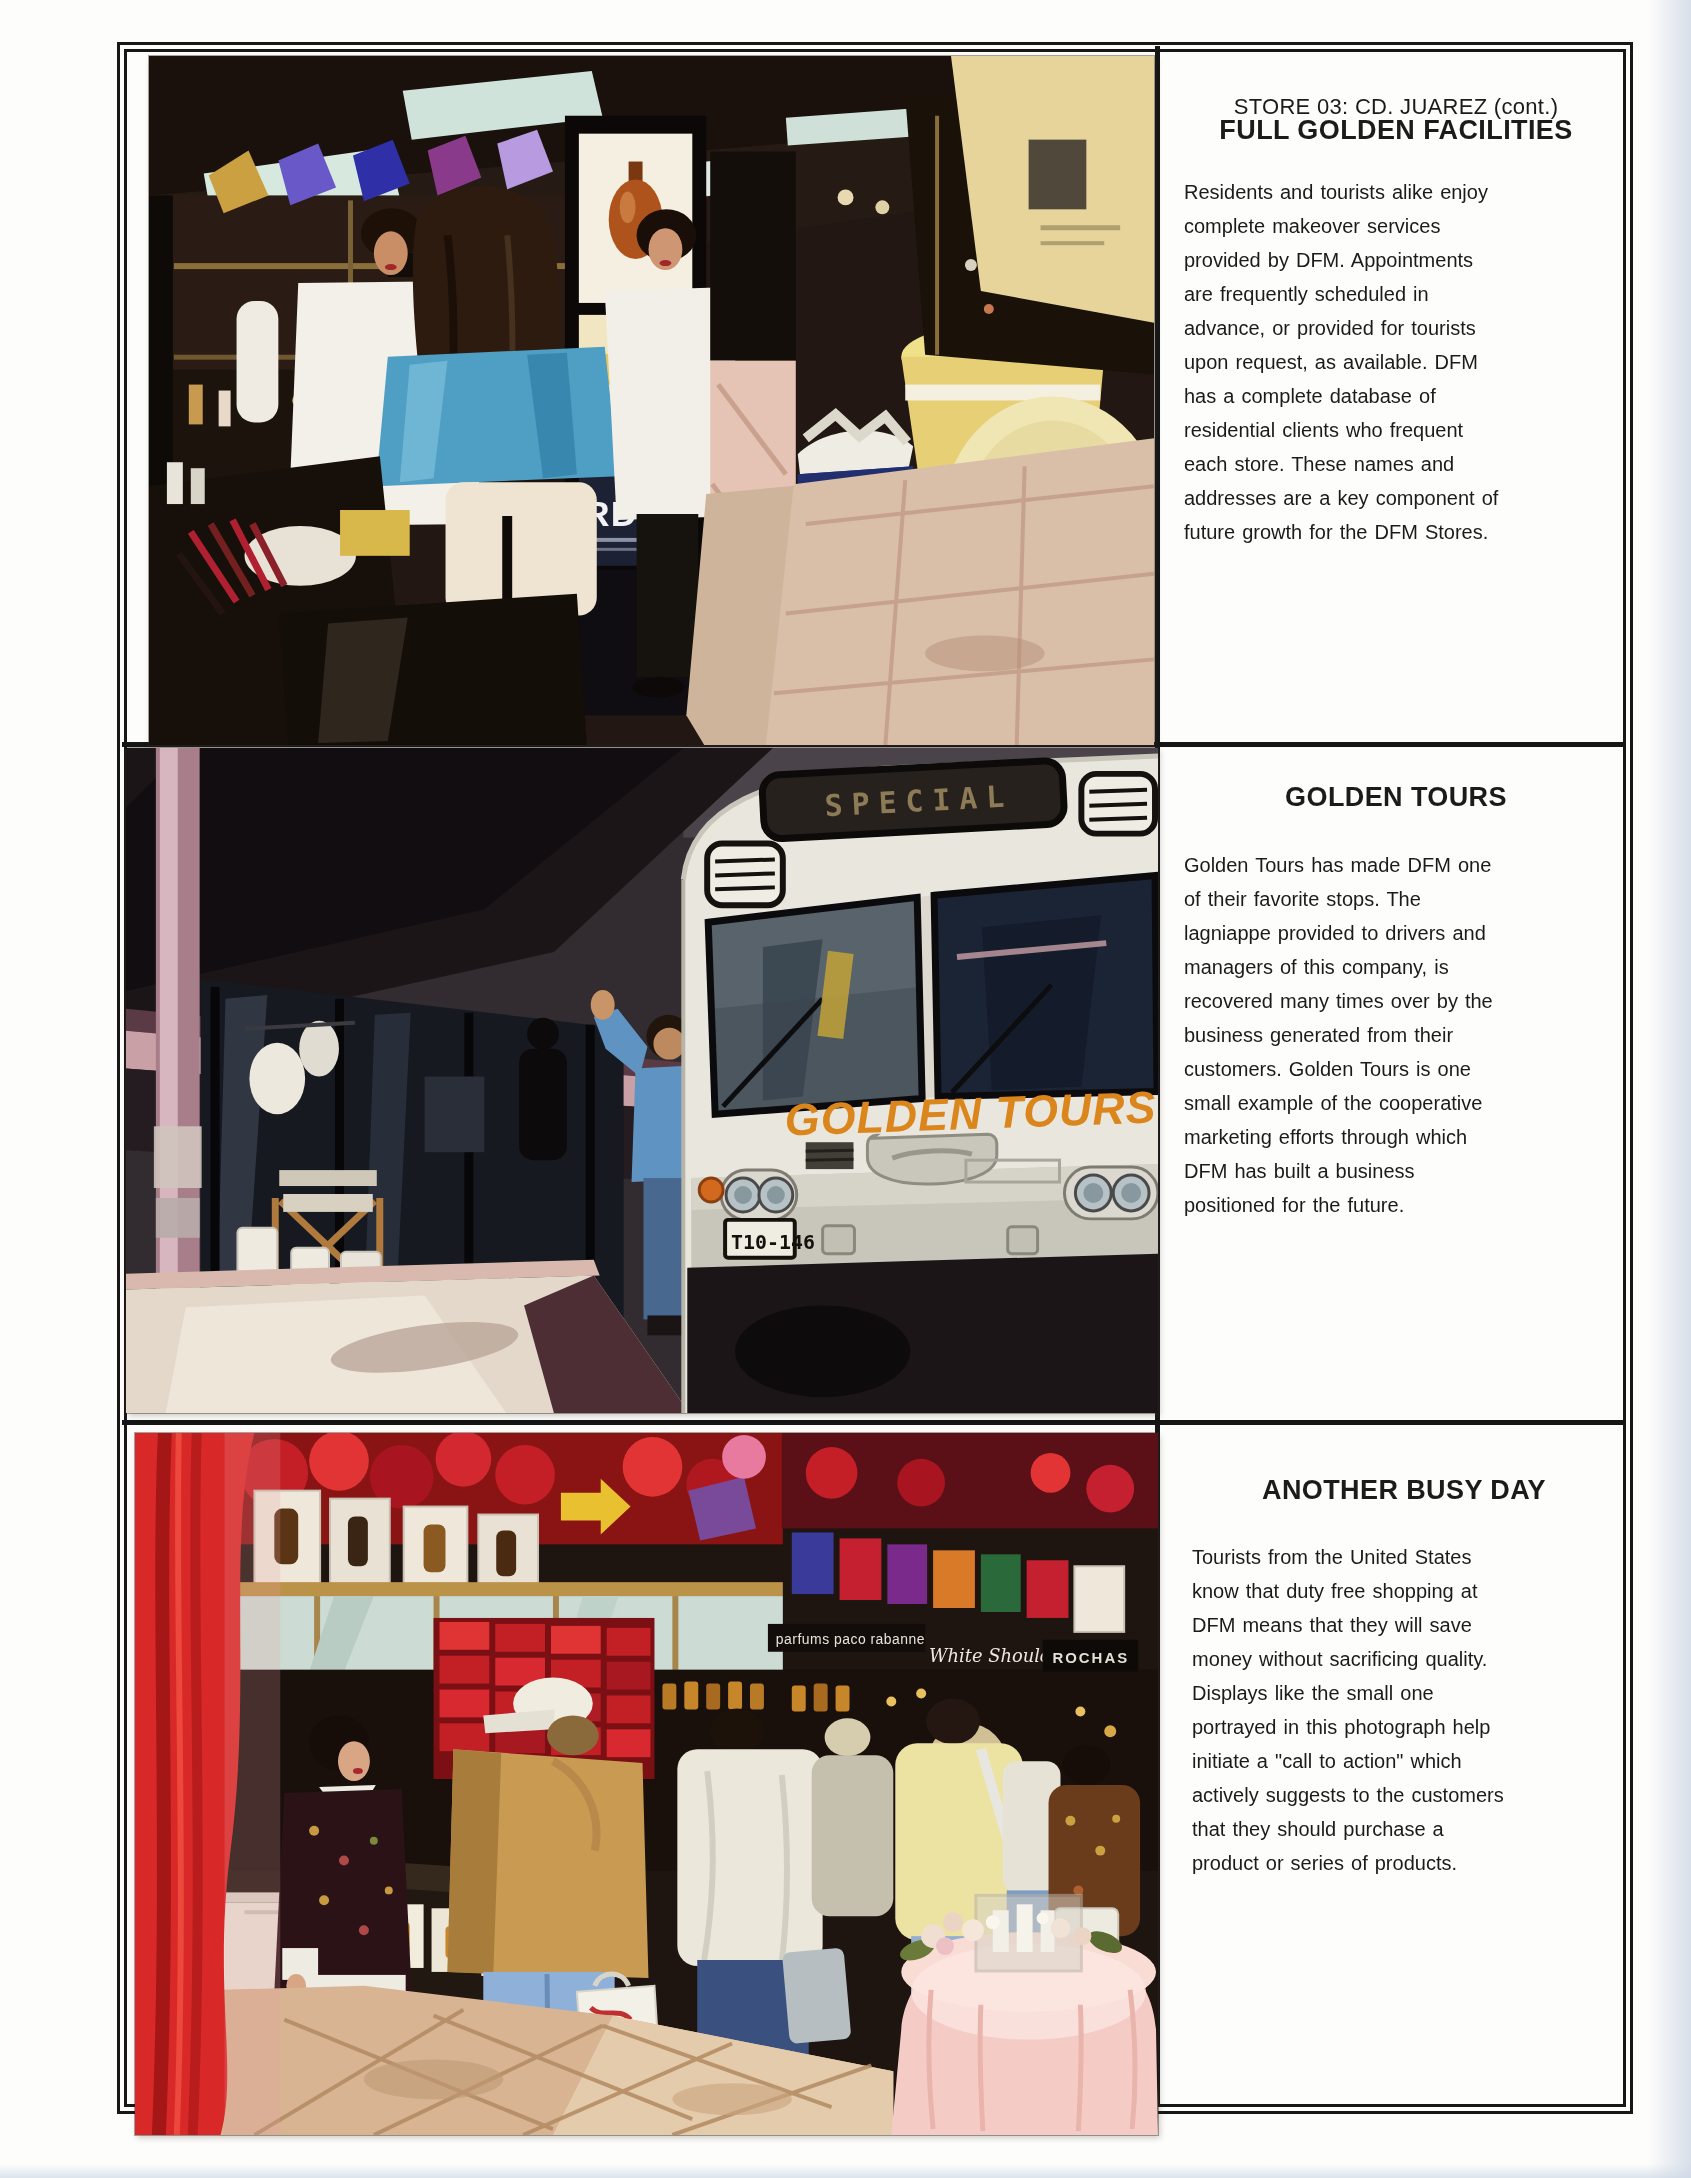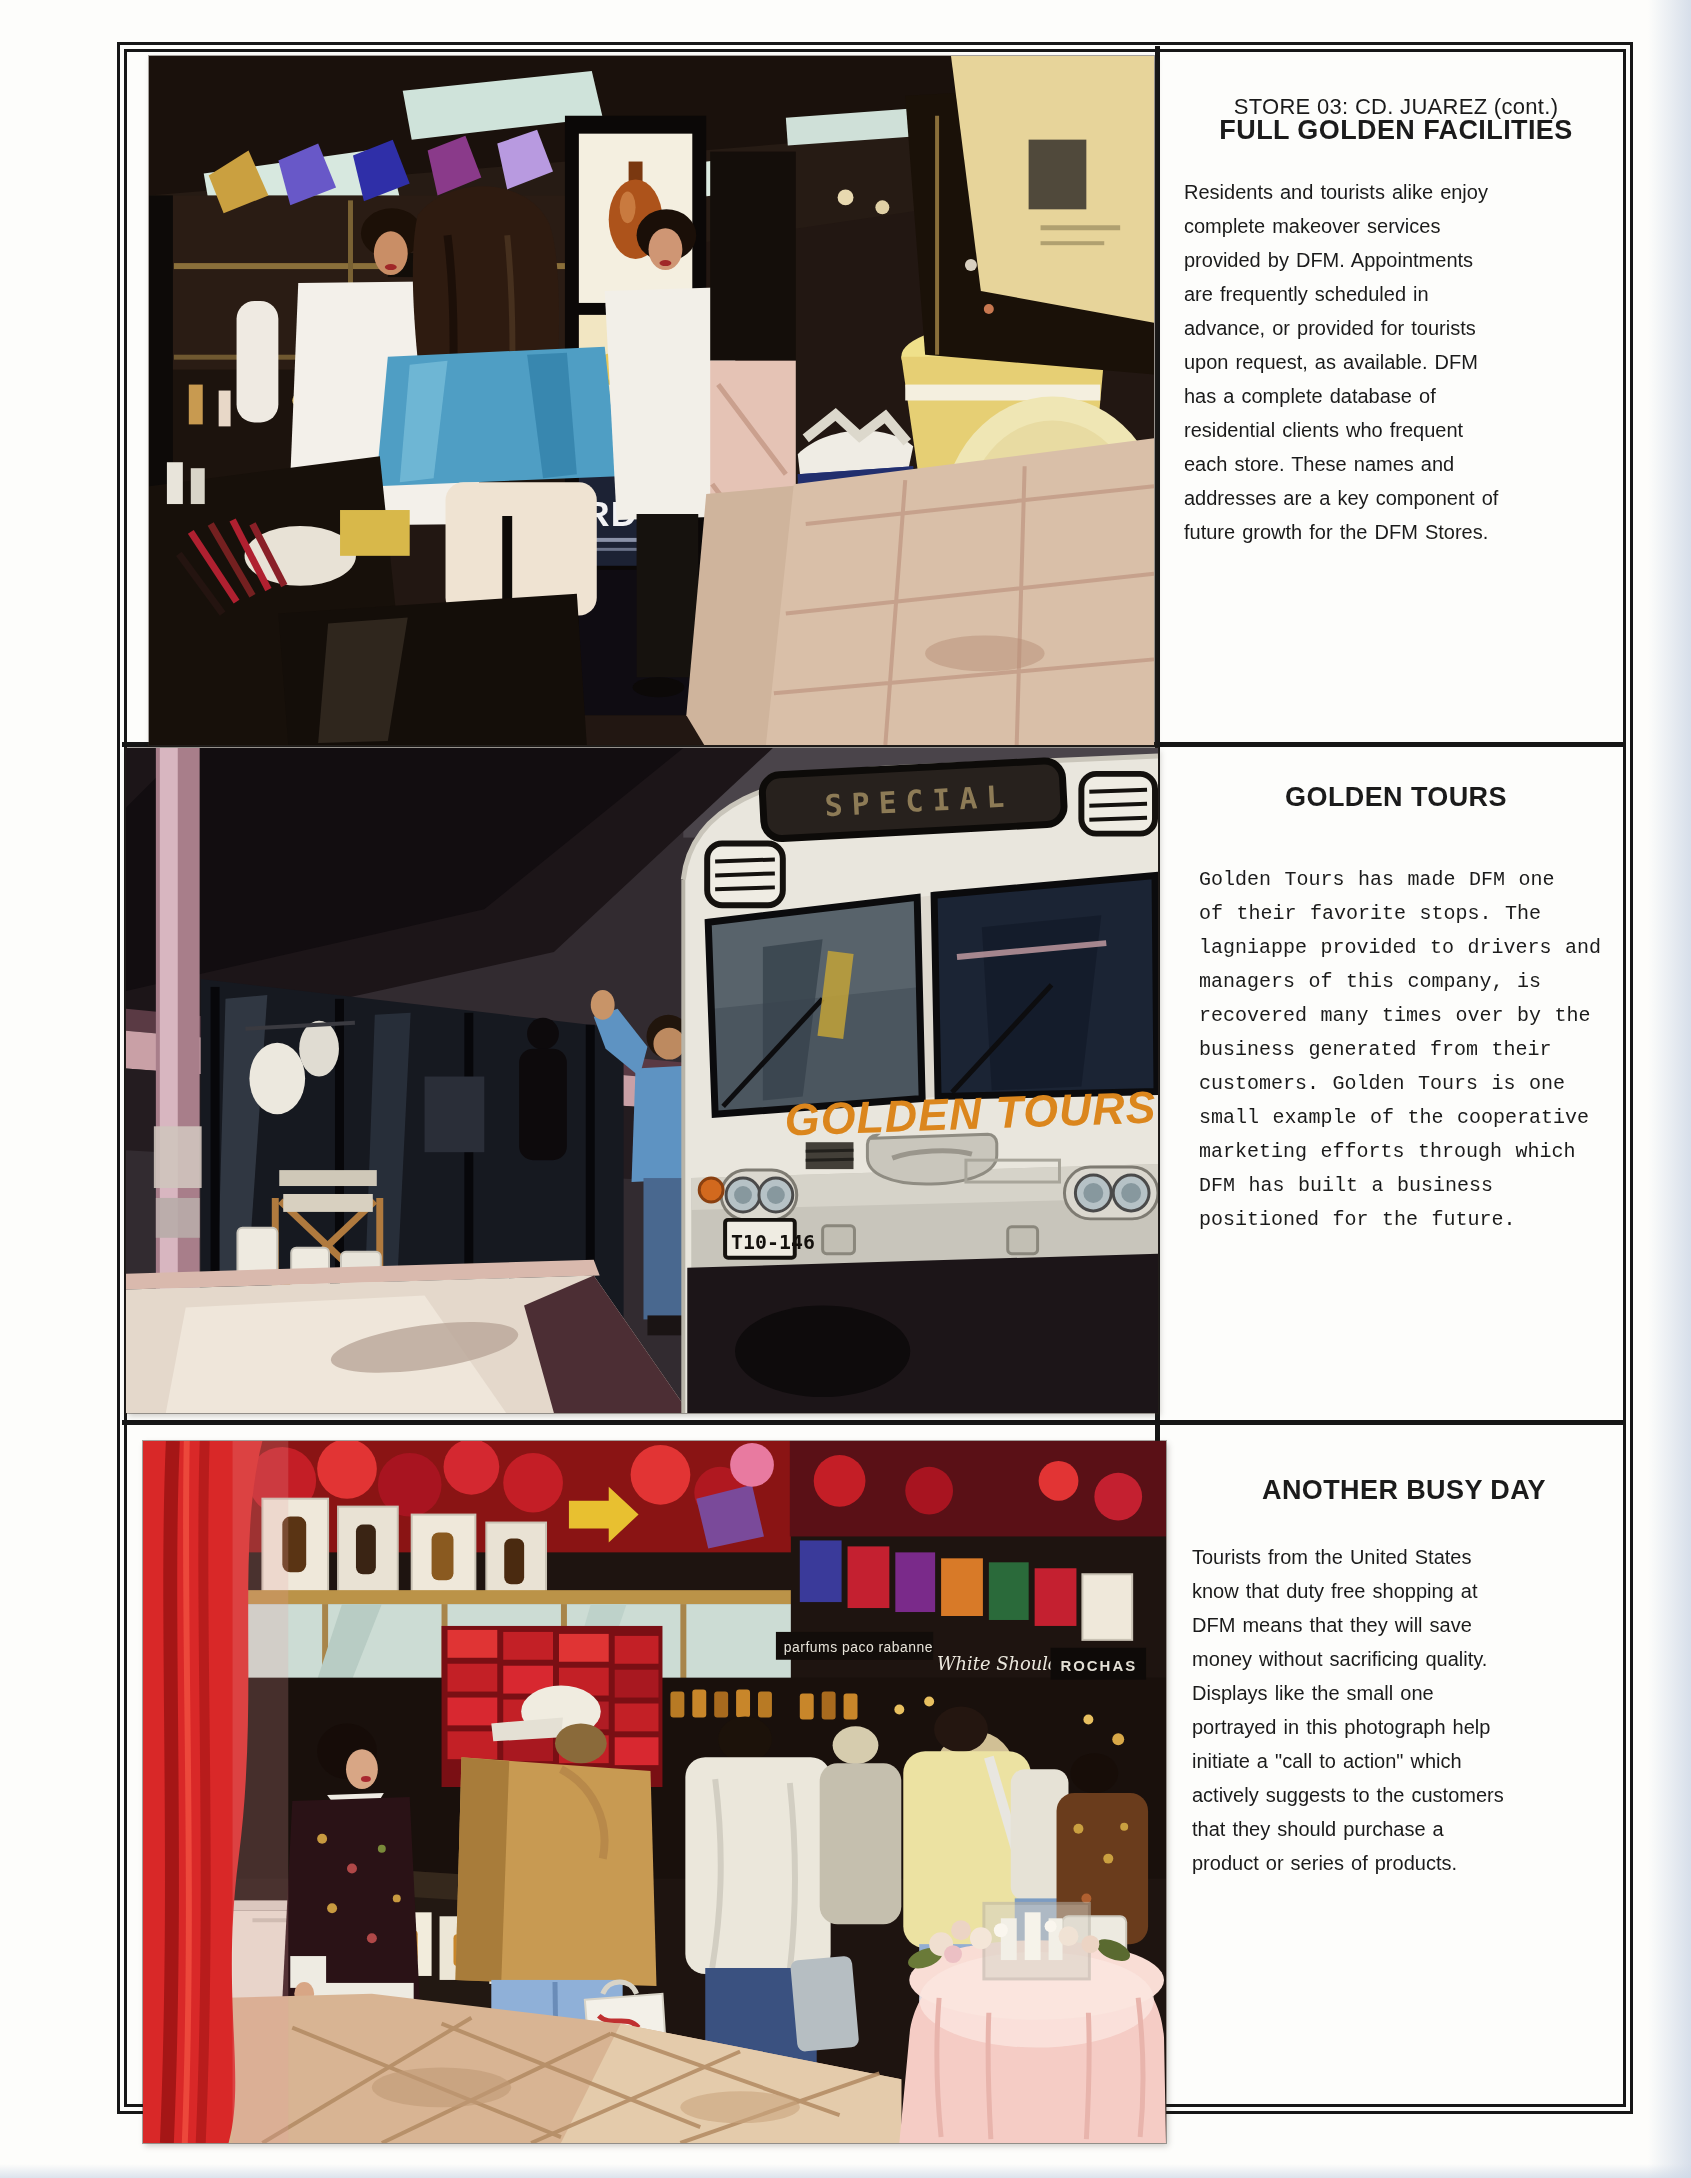--- a/index.html
+++ b/index.html
@@ -328,21 +328,21 @@
         </g>
         <rect x="700" y="480" width="32" height="28" rx="4" fill="#c2bfb4" stroke="#8a877c" stroke-width="3"></rect>
         <rect x="886" y="481" width="30" height="27" rx="4" fill="#c2bfb4" stroke="#8a877c" stroke-width="3"></rect>
         <polygon points="564,522 1037,508 1037,668 564,668" fill="#1c1518"></polygon>
         <ellipse cx="700" cy="606" rx="88" ry="46" fill="#0e0b0c"></ellipse>
         <line x1="560" y1="132" x2="560" y2="668" stroke="#b8b4a8" stroke-width="4"></line>
       </g>
     </svg>
   </figure>
 
-  <figure class="photo photo-3" style="margin:12px;">
+  <figure class="photo photo-3" style="margin:4px;">
     <svg viewBox="0 0 1028 706" preserveAspectRatio="none">
       <rect width="1028" height="706" fill="#1e1410"></rect>
 
       <polygon points="620,0 1028,0 1028,74 620,44" fill="#241b16"></polygon>
       <polygon points="700,0 844,0 852,38 710,44" fill="#d6e2da"></polygon>
       <polygon points="918,0 1022,0 1026,28 924,32" fill="#cfdcd6"></polygon>
       <line x1="880" y1="0" x2="888" y2="40" stroke="#151009" stroke-width="5"></line>
 
       <g>
         <rect x="85" y="0" width="566" height="112" fill="#8a1414"></rect>
@@ -580,21 +580,21 @@
 are frequently scheduled in
 advance, or provided for tourists
 upon request, as available. DFM
 has a complete database of
 residential clients who frequent
 each store. These names and
 addresses are a key component of
 future growth for the DFM Stores.</p>
 
   <h2 class="textcol-item sec-heading sec-heading-2" style="margin:0;">GOLDEN TOURS</h2>
-  <p class="textcol-item sec-body sec-body-2" style="margin:15px;font-family:Liberation Mono, monospace;">Golden Tours has made DFM one
+  <p class="textcol-item sec-body sec-body-2" style="margin:0;">Golden Tours has made DFM one
 of their favorite stops. The
 lagniappe provided to drivers and
 managers of this company, is
 recovered many times over by the
 business generated from their
 customers. Golden Tours is one
 small example of the cooperative
 marketing efforts through which
 DFM has built a business
 positioned for the future.</p>

